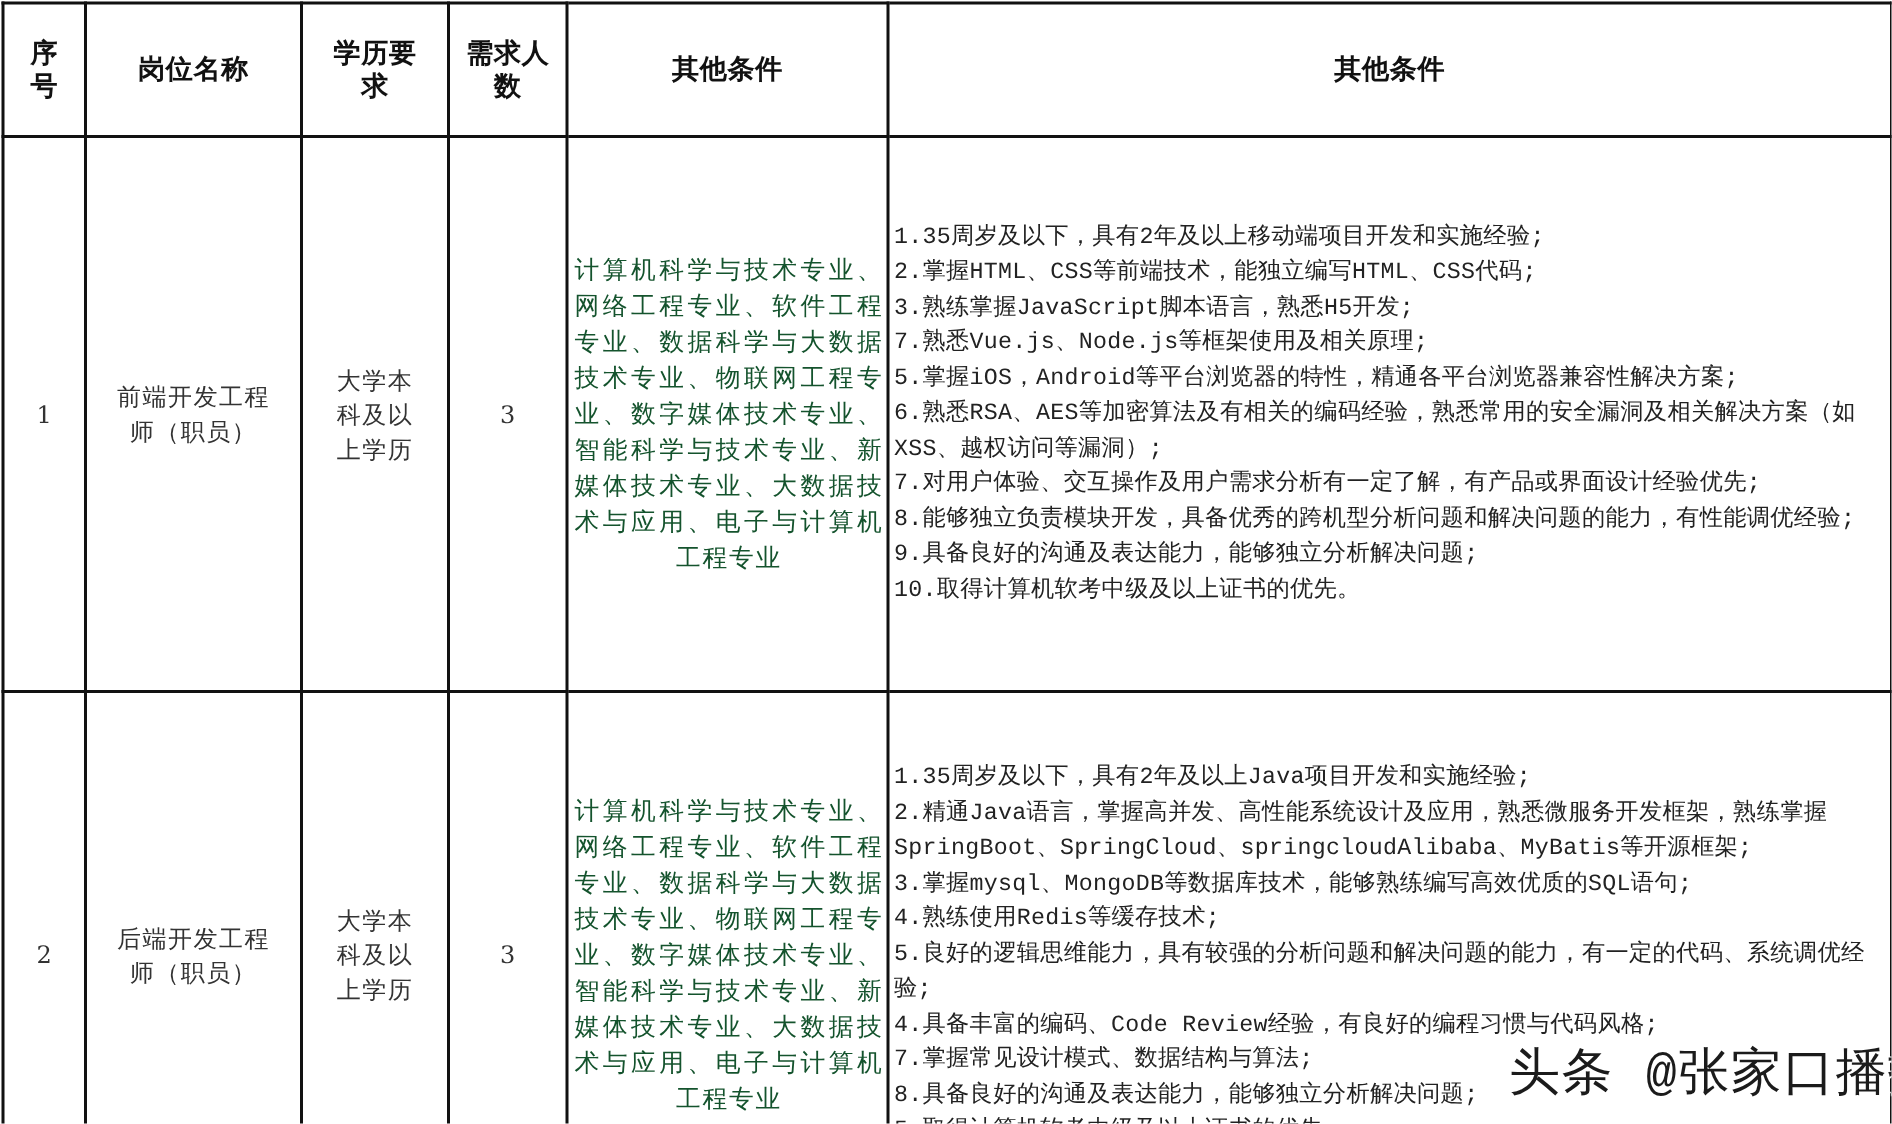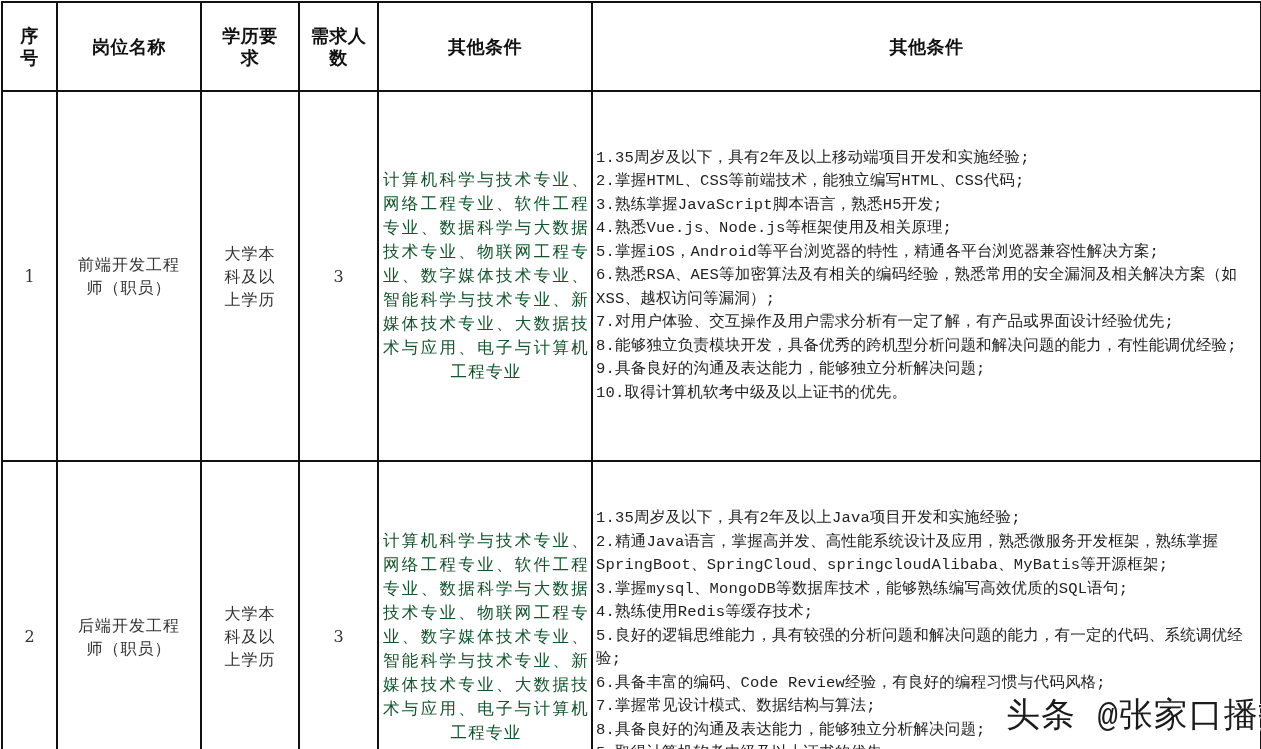--- a/index.html
+++ b/index.html
@@ -115,42 +115,42 @@
     <tr class="row-1">
       <td class="cell-center">1</td>
       <td class="cell-center title-cell">前端开发工程师（职员）</td>
       <td class="cell-center edu-cell">大学本科及以上学历</td>
       <td class="cell-center">3</td>
       <td class="major-cell">计算机科学与技术专业、网络工程专业、软件工程专业、数据科学与大数据技术专业、物联网工程专业、数字媒体技术专业、智能科学与技术专业、新媒体技术专业、大数据技术与应用、电子与计算机工程专业</td>
       <td class="cond-cell">
         <span class="cond-line">1.35周岁及以下，具有2年及以上移动端项目开发和实施经验;</span>
         <span class="cond-line">2.掌握HTML、CSS等前端技术，能独立编写HTML、CSS代码;</span>
         <span class="cond-line">3.熟练掌握JavaScript脚本语言，熟悉H5开发;</span>
-        <span class="cond-line">4.熟悉Vue.js、Node.js等框架使用及相关原理;</span>
+        <span class="cond-line">7.熟悉Vue.js、Node.js等框架使用及相关原理;</span>
         <span class="cond-line">5.掌握iOS，Android等平台浏览器的特性，精通各平台浏览器兼容性解决方案;</span>
         <span class="cond-line">6.熟悉RSA、AES等加密算法及有相关的编码经验，熟悉常用的安全漏洞及相关解决方案（如XSS、越权访问等漏洞）;</span>
         <span class="cond-line">7.对用户体验、交互操作及用户需求分析有一定了解，有产品或界面设计经验优先;</span>
         <span class="cond-line">8.能够独立负责模块开发，具备优秀的跨机型分析问题和解决问题的能力，有性能调优经验;</span>
         <span class="cond-line">9.具备良好的沟通及表达能力，能够独立分析解决问题;</span>
         <span class="cond-line">10.取得计算机软考中级及以上证书的优先。</span>
       </td>
     </tr>
     <tr class="row-2">
       <td class="cell-center">2</td>
       <td class="cell-center title-cell">后端开发工程师（职员）</td>
       <td class="cell-center edu-cell">大学本科及以上学历</td>
       <td class="cell-center">3</td>
       <td class="major-cell">计算机科学与技术专业、网络工程专业、软件工程专业、数据科学与大数据技术专业、物联网工程专业、数字媒体技术专业、智能科学与技术专业、新媒体技术专业、大数据技术与应用、电子与计算机工程专业</td>
       <td class="cond-cell">
         <span class="cond-line">1.35周岁及以下，具有2年及以上Java项目开发和实施经验;</span>
         <span class="cond-line">2.精通Java语言，掌握高并发、高性能系统设计及应用，熟悉微服务开发框架，熟练掌握SpringBoot、SpringCloud、springcloudAlibaba、MyBatis等开源框架;</span>
         <span class="cond-line">3.掌握mysql、MongoDB等数据库技术，能够熟练编写高效优质的SQL语句;</span>
         <span class="cond-line">4.熟练使用Redis等缓存技术;</span>
         <span class="cond-line">5.良好的逻辑思维能力，具有较强的分析问题和解决问题的能力，有一定的代码、系统调优经验;</span>
-        <span class="cond-line">6.具备丰富的编码、Code Review经验，有良好的编程习惯与代码风格;</span>
+        <span class="cond-line">4.具备丰富的编码、Code Review经验，有良好的编程习惯与代码风格;</span>
         <span class="cond-line">7.掌握常见设计模式、数据结构与算法;</span>
         <span class="cond-line">8.具备良好的沟通及表达能力，能够独立分析解决问题;</span>
         <span class="cond-line">5.取得计算机软考中级及以上证书的优先。</span>
       </td>
     </tr>
   </tbody>
 </table>
 
 <div class="watermark">头条 @张家口播报</div>
 

